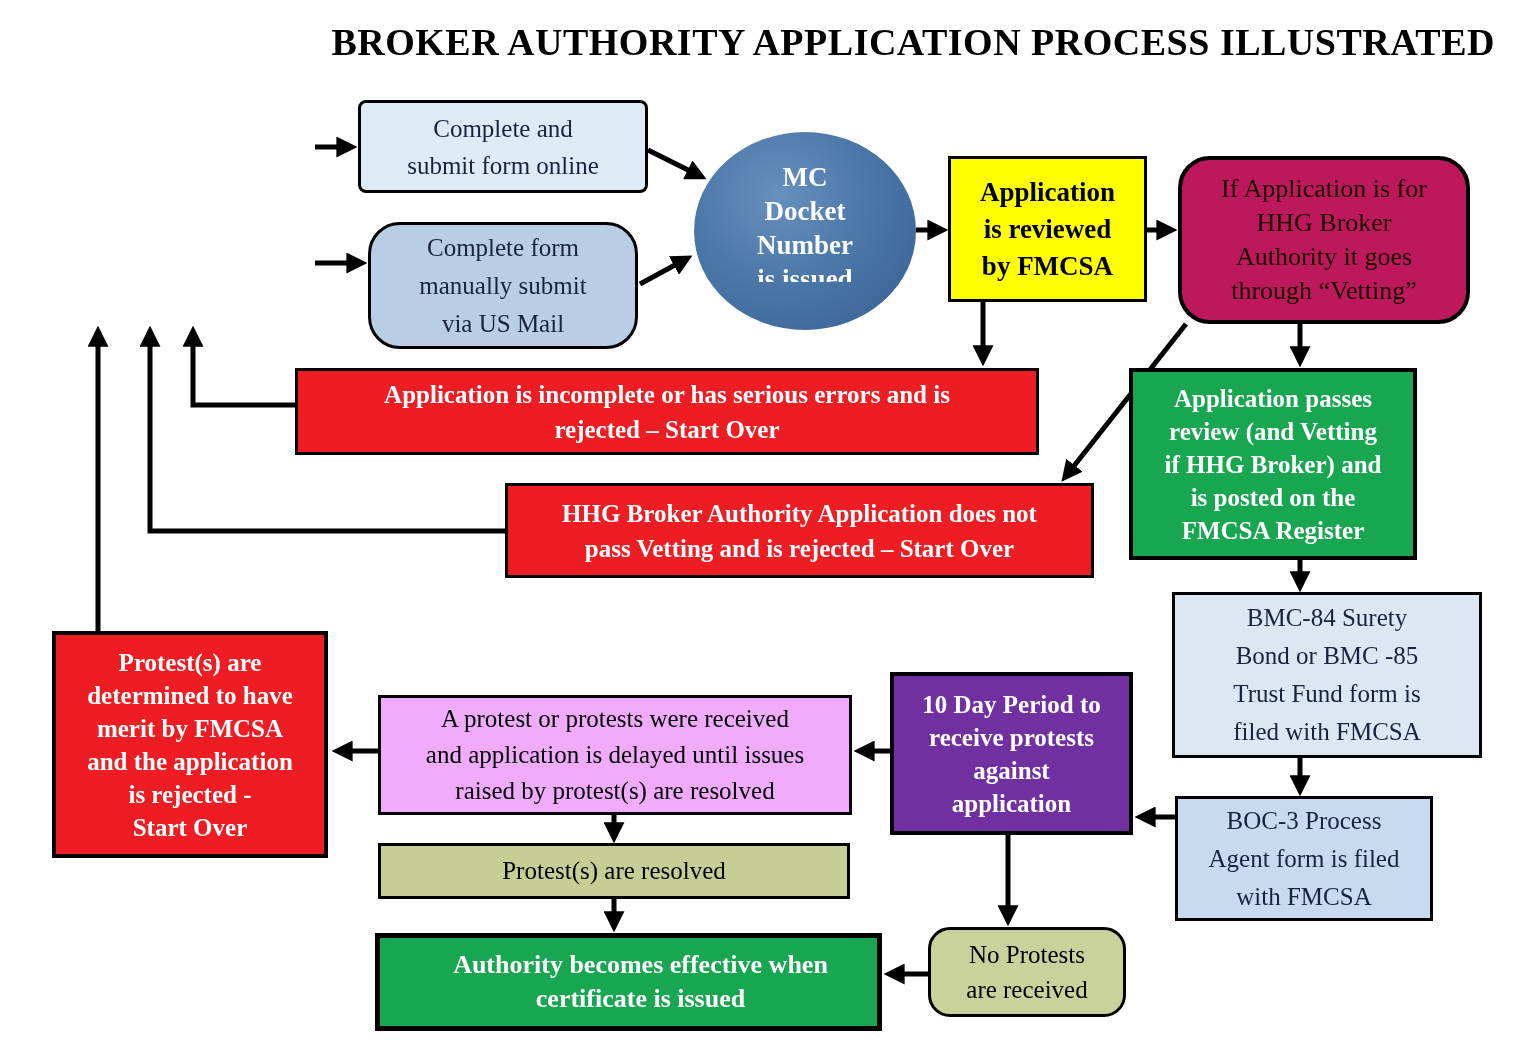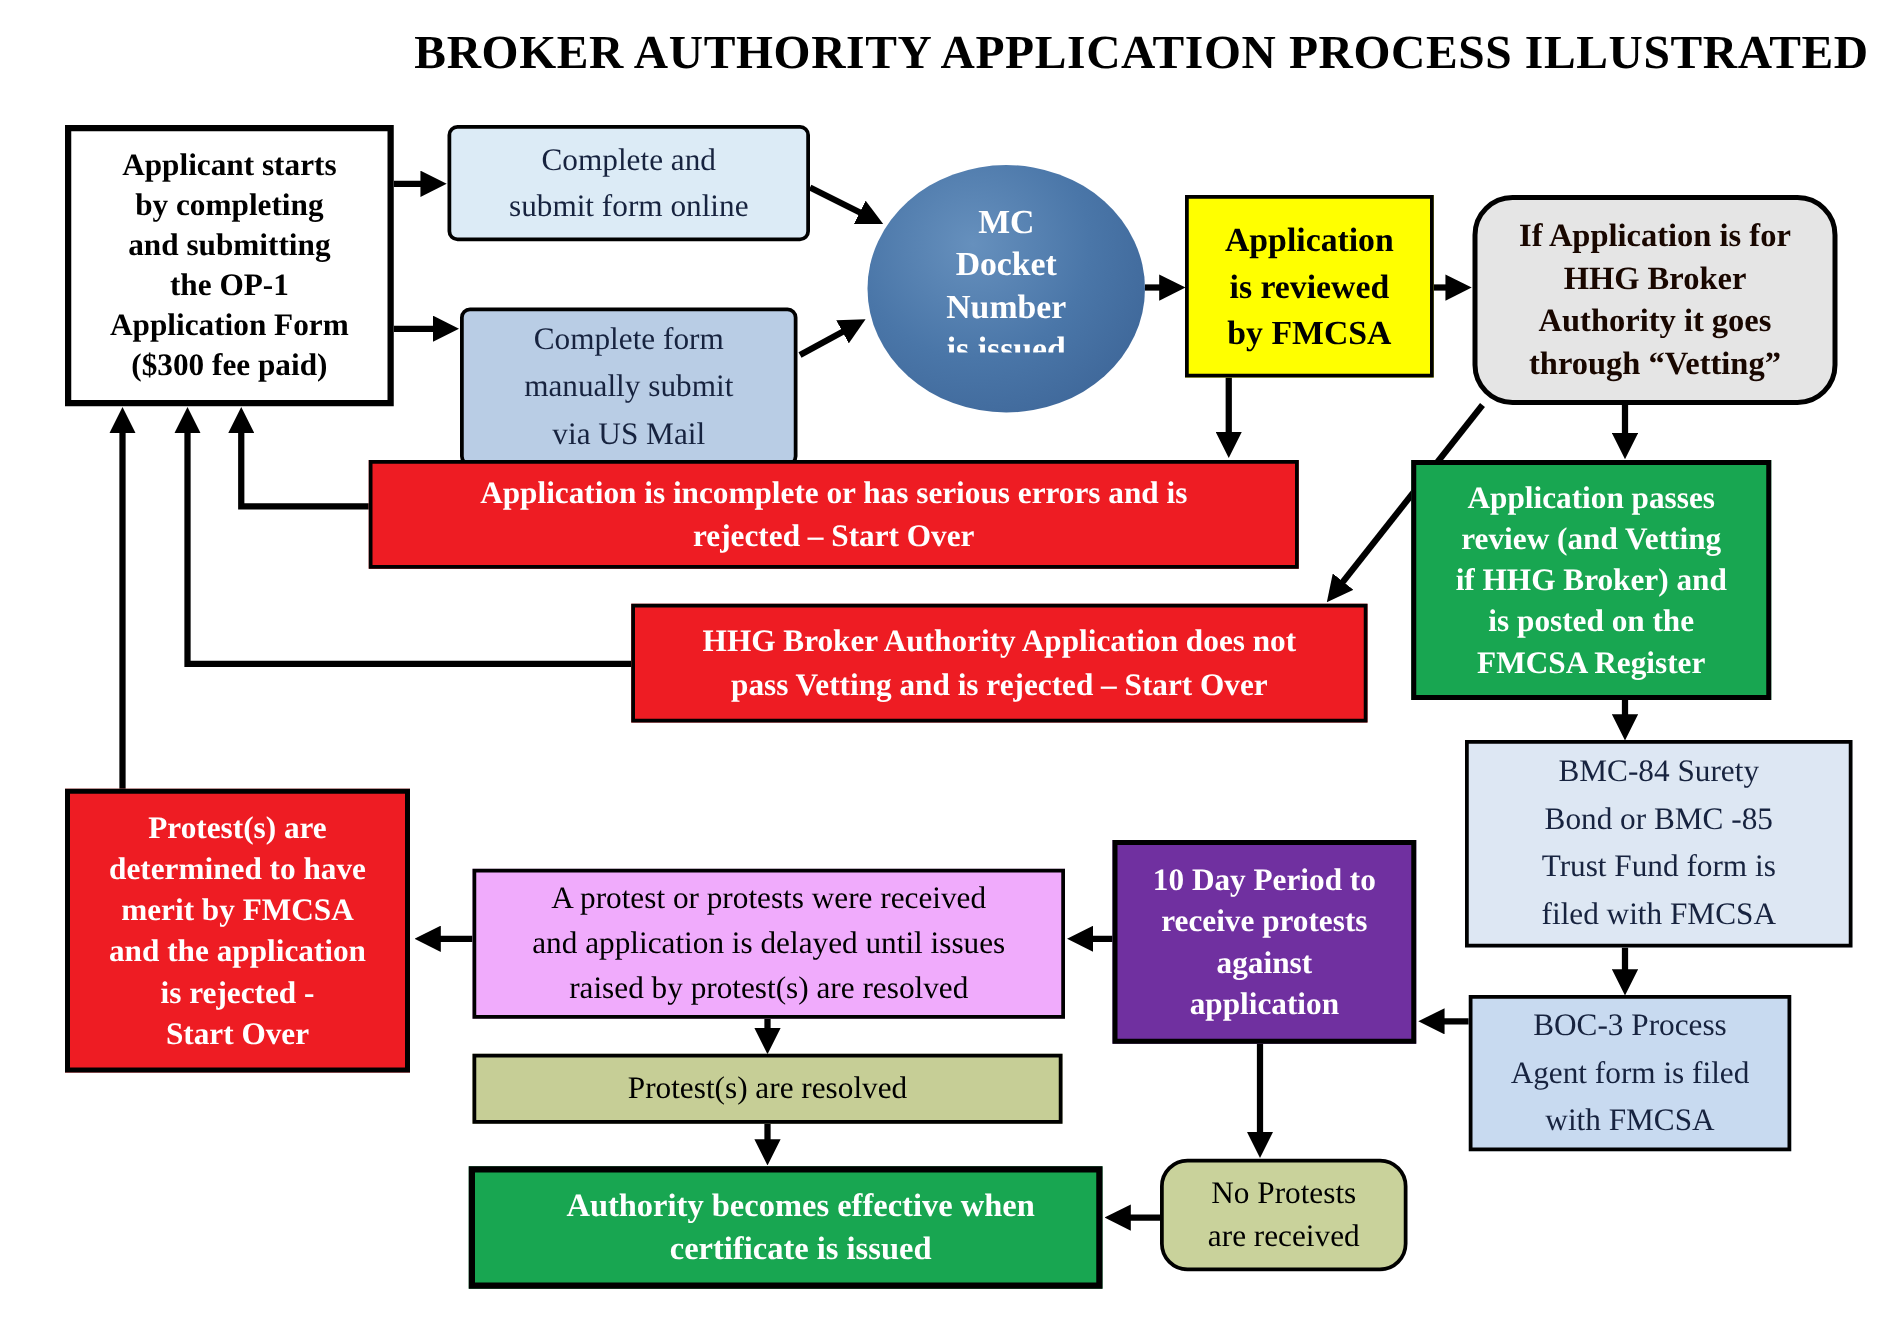--- a/index.html
+++ b/index.html
@@ -20,31 +20,31 @@
     display:flex;align-items:center;justify-content:center;
     text-align:center;white-space:pre-line;color:#000;
   }
   
   .applicant{left:52px;top:100px;width:263px;height:225px;background:#ffffff;
     border:5px solid #000;font-weight:bold;font-size:25px;line-height:32px;}
   
   .online{left:358px;top:100px;width:290px;height:93px;background:#dcebf6;
     border:3px solid #000;border-radius:8px;font-size:25px;line-height:37px;color:#17233f;}
   .mail{left:368px;top:222px;width:270px;height:127px;background:#b9cde5;
-    border:3px solid #000;border-radius:8px;font-size:25px;line-height:38px;color:#17233f;margin-top:24px;}
+    border:3px solid #000;border-radius:32px;font-size:25px;line-height:38px;color:#17233f;}
   
   .docket{left:694px;top:132px;width:222px;height:198px;border-radius:50%;
     background:radial-gradient(ellipse at 38% 32%, #6690bd 0%, #4a76a8 48%, #40699b 78%, #2f5487 100%);
     overflow:hidden;display:block;}
   .docket-txt{position:absolute;left:0;right:0;top:28px;height:122px;overflow:hidden;
     color:#fff;font-weight:bold;font-size:27px;line-height:34px;text-align:center;white-space:pre-line;}
   .review{left:948px;top:156px;width:199px;height:146px;background:#ffff00;
     border:3px solid #000;font-weight:bold;font-size:27px;line-height:37px;}
-  .vetting{left:1178px;top:156px;width:292px;height:168px;background:#e5e5e5;
-    border:4px solid #000;border-radius:32px;font-weight:bold;font-size:26px;line-height:34px;color:#190700;}
+  .vetting{left:1178px;top:156px;width:292px;height:168px;background:#be185d;
+    border:4px solid #000;border-radius:32px;font-weight:normal;font-size:26px;line-height:34px;color:#190700;}
   .red-box{background:#ee1c23;color:#fff;font-weight:bold;border:3px solid #000;}
   .rej-incomplete{left:295px;top:368px;width:744px;height:87px;font-size:25px;line-height:35px;}
   .rej-vetting{left:505px;top:483px;width:589px;height:95px;font-size:25px;line-height:35px;}
   .protest-merit{left:52px;top:631px;width:276px;height:227px;border-width:4px;font-size:25px;line-height:33px;}
   .green-box{background:#18a651;color:#fff;font-weight:bold;}
   .passes{left:1129px;top:368px;width:288px;height:192px;border:4px solid #000;font-size:25px;line-height:33px;}
   .effective{left:375px;top:933px;width:507px;height:98px;border:5px solid #000;font-size:26px;line-height:34px;padding-left:24px;}
   .bmc{left:1172px;top:592px;width:310px;height:166px;background:#dde7f3;
     border:3px solid #000;font-size:25px;line-height:38px;color:#17233f;}
   .boc{left:1175px;top:796px;width:258px;height:125px;background:#c8daf0;
@@ -89,26 +89,20 @@
     <line x1="1008" y1="835" x2="1008" y2="919" marker-end="url(#ah)"></line>
     <line x1="378" y1="751" x2="339" y2="751" marker-end="url(#ah)"></line>
     <line x1="614" y1="815" x2="614" y2="836" marker-end="url(#ah)"></line>
     <line x1="614" y1="899" x2="614" y2="925" marker-end="url(#ah)"></line>
     <line x1="928" y1="974" x2="891" y2="974" marker-end="url(#ah)"></line>
     <polyline points="295,405 193,405 193,333" marker-end="url(#ah)"></polyline>
     <polyline points="505,531 150,531 150,333" marker-end="url(#ah)"></polyline>
     <line x1="98" y1="631" x2="98" y2="333" marker-end="url(#ah)"></line>
   </svg>
 
-  <div class="node applicant">Applicant starts
-by completing
-and submitting
-the OP-1
-Application Form
-($300 fee paid)</div>
 
   <div class="node online">Complete and
 submit form online</div>
 
   <div class="node mail">Complete form
 manually submit
 via US Mail</div>
 
   <div class="node docket">
     <div class="docket-txt">MC

